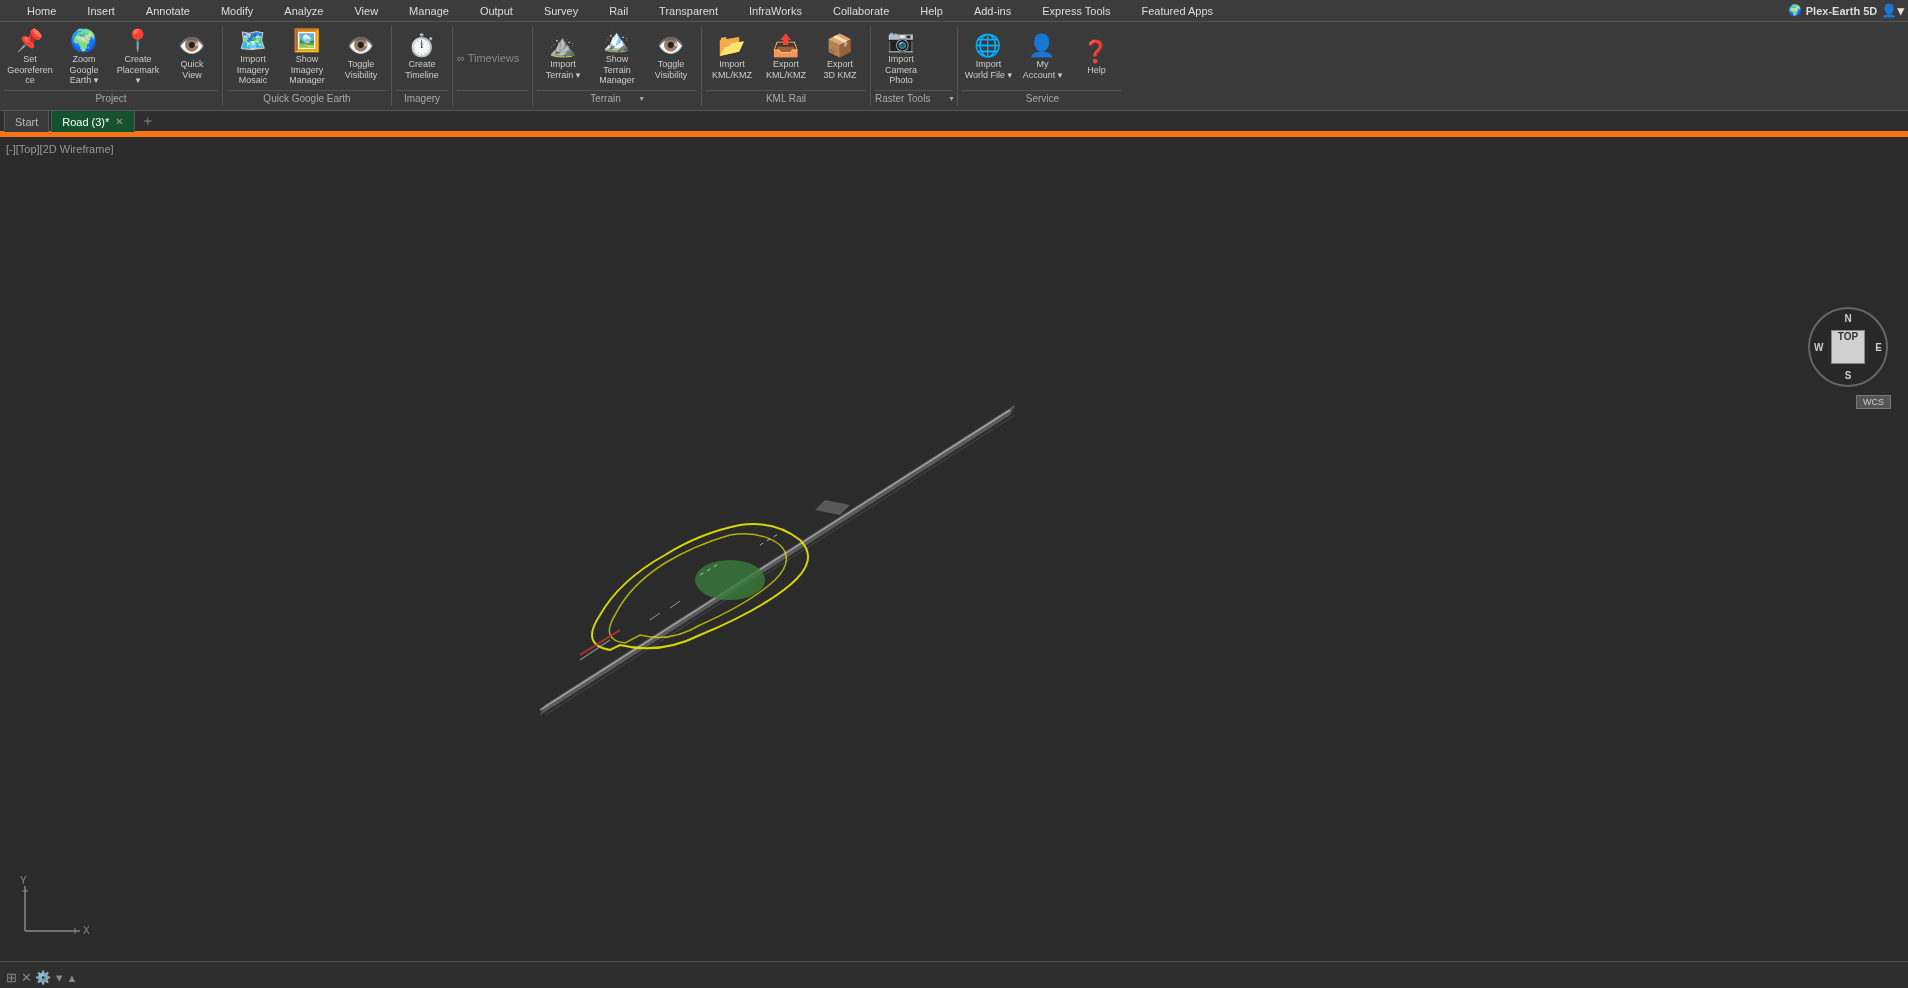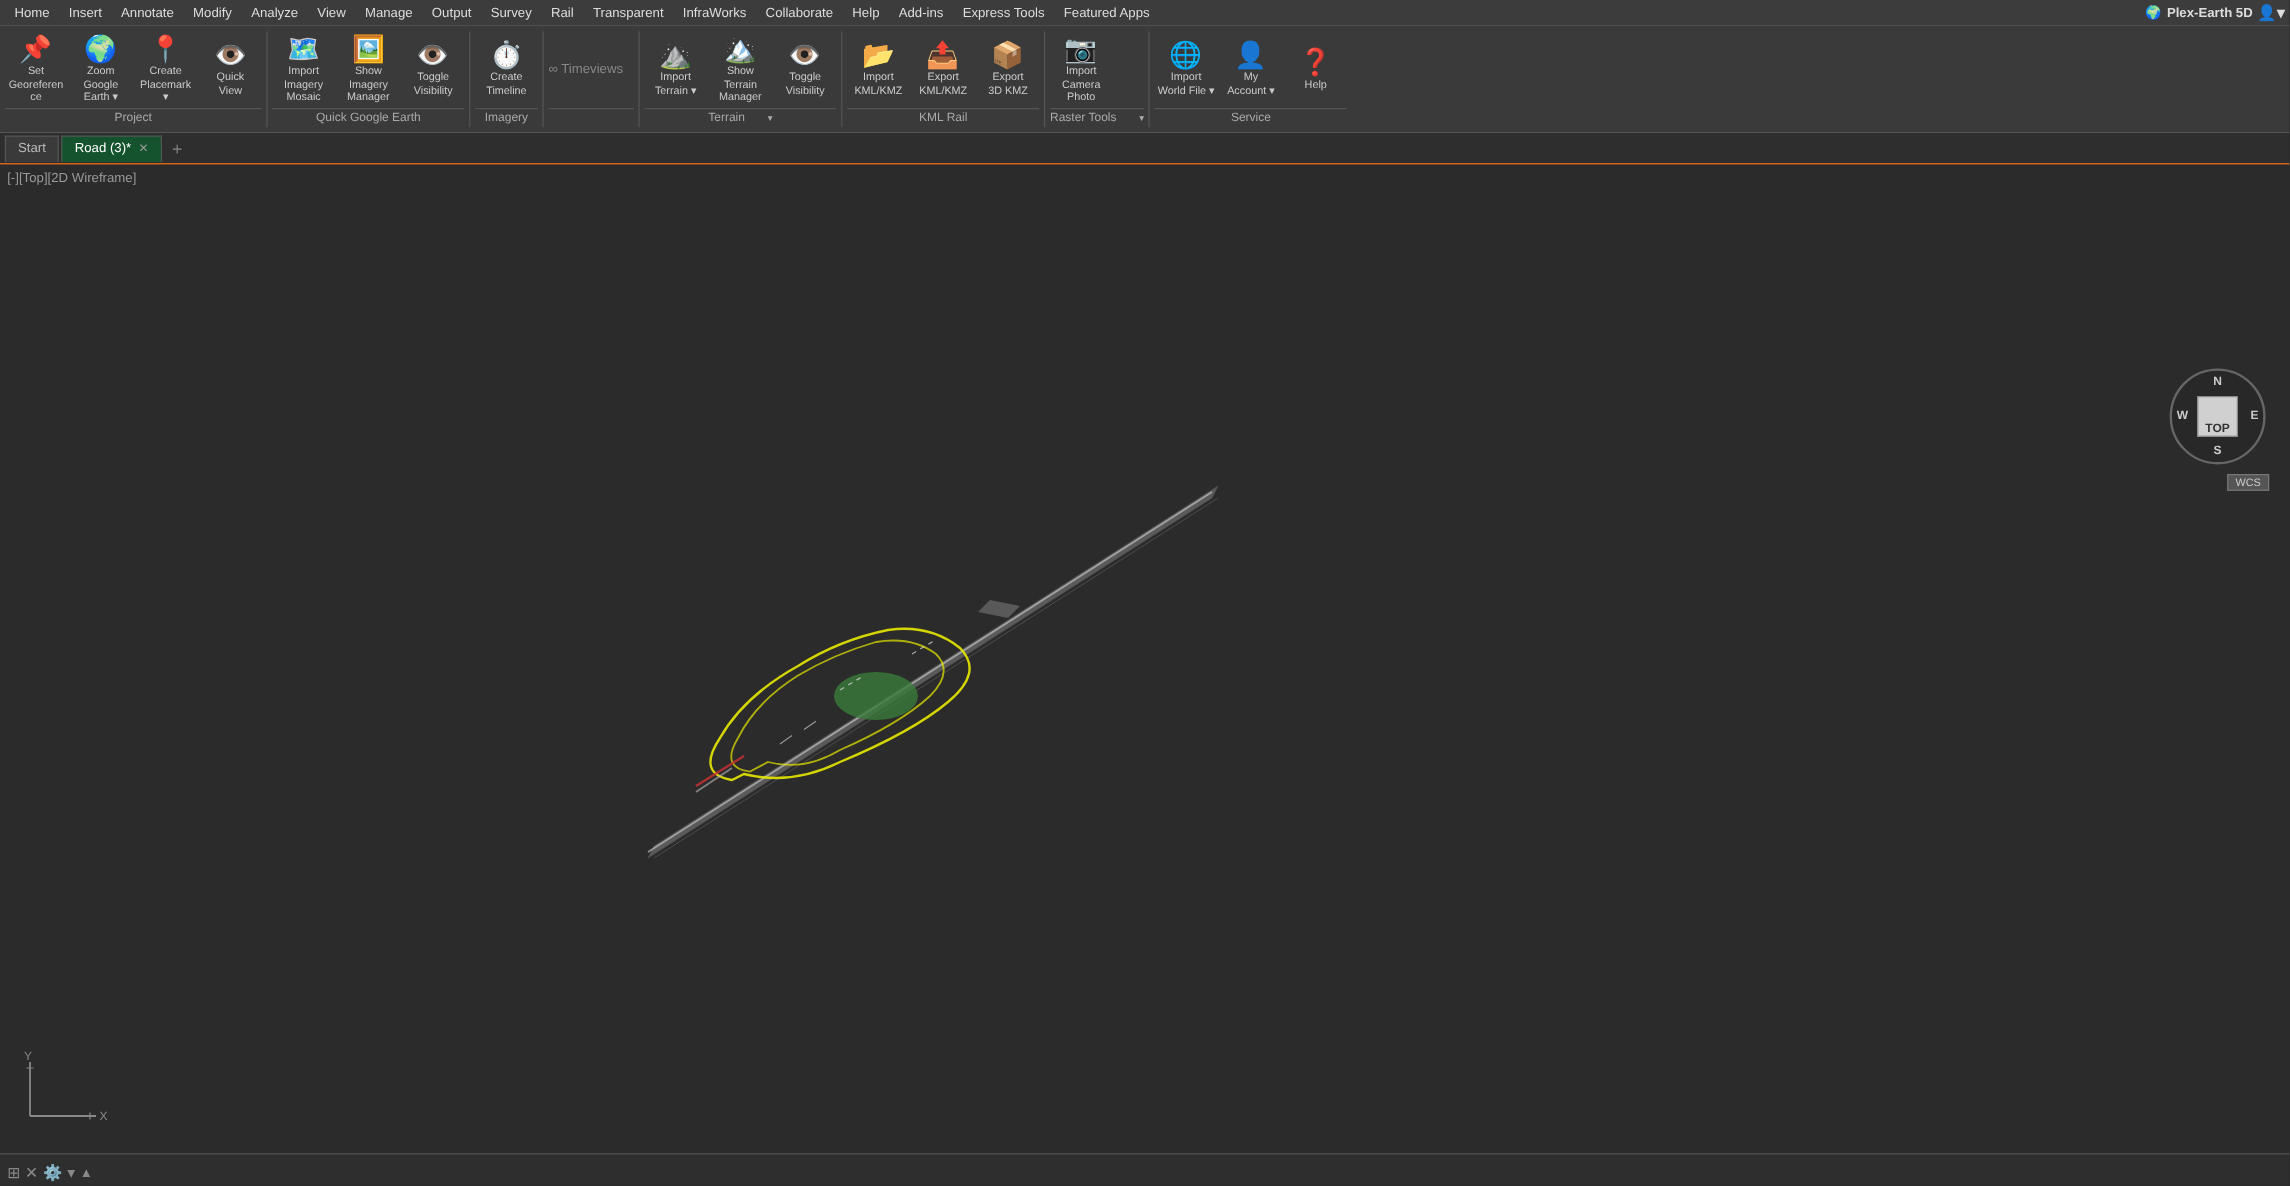--- a/index.html
+++ b/index.html
@@ -12,20 +12,21 @@
       display: flex;
       align-items: center;
       padding: 0 4px;
       border-bottom: 1px solid #555;
     }
     .menu-item {
       padding: 2px 8px;
       cursor: pointer;
       color: #ddd;
       font-size: 11px;
+      margin-left: 15px;
     }
     .menu-brand {
       margin-left: auto;
       display: flex;
       align-items: center;
       gap: 4px;
       color: #ddd;
       font-size: 11px;
       font-weight: bold;
     }
@@ -93,21 +94,21 @@
     }
     .dropdown-arrow { font-size: 8px; }
 
     
     #doc-tabs {
       background: #2e2e2e;
       height: 26px;
       display: flex;
       align-items: center;
       padding: 0 4px;
-      border-bottom: 1px solid #f97316;
+      border-bottom: 6px solid #f97316;
       gap: 2px;
     }
     .doc-tab {
       height: 22px;
       padding: 0 10px;
       display: flex;
       align-items: center;
       gap: 6px;
       font-size: 11px;
       color: #bbb;
@@ -149,21 +150,21 @@
     .compass-n { position: absolute; top: 4px; left: 50%; transform: translateX(-50%); font-size: 10px; color: #ccc; font-weight: bold; }
     .compass-s { position: absolute; bottom: 4px; left: 50%; transform: translateX(-50%); font-size: 10px; color: #ccc; font-weight: bold; }
     .compass-e { position: absolute; right: 4px; top: 50%; transform: translateY(-50%); font-size: 10px; color: #ccc; font-weight: bold; }
     .compass-w { position: absolute; left: 4px; top: 50%; transform: translateY(-50%); font-size: 10px; color: #ccc; font-weight: bold; }
     .compass-top {
       width: 34px;
       height: 34px;
       background: #d0d0d0;
       border: 1px solid #888;
       display: flex;
-      align-items: flex-end;
+      align-items: flex-start;
       justify-content: center;
       font-size: 10px;
       font-weight: bold;
       color: #333;
       cursor: pointer;
     }
     #wcs-btn {
       position: absolute;
       top: 258px;
       right: 17px;

